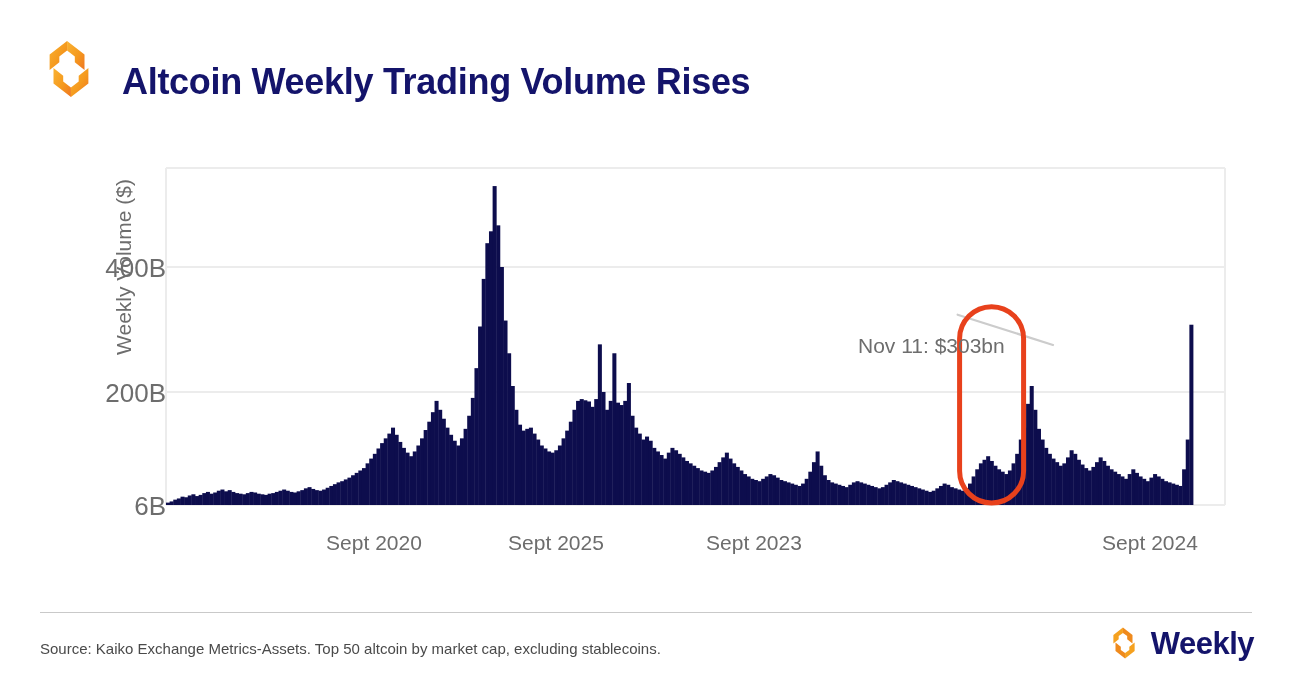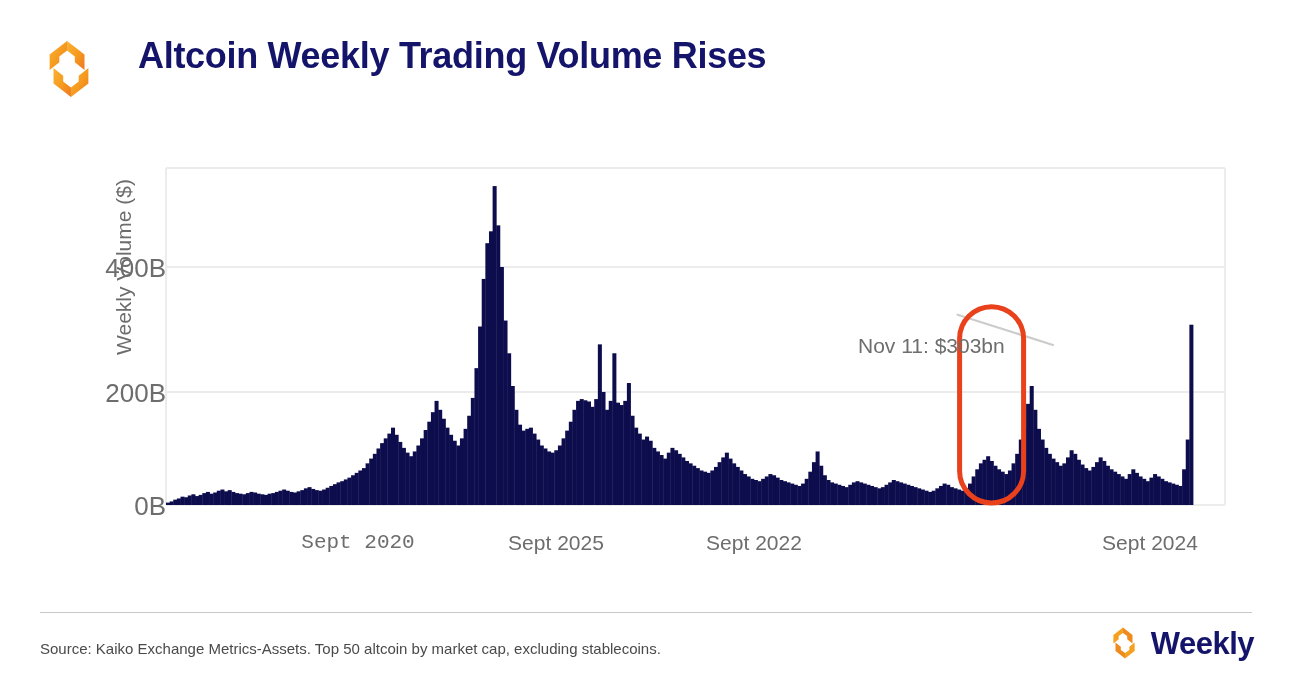--- a/index.html
+++ b/index.html
@@ -4,21 +4,21 @@
 <style>
   html,body{margin:0;padding:0;}
   body{
     width:1290px;height:688px;background:#ffffff;
     font-family:"Liberation Sans", sans-serif;
     overflow:hidden;position:relative;
   }
   .page{position:absolute;inset:0;}
 
   
-  .header{position:absolute;left:38px;top:38px;display:flex;align-items:flex-start;gap:38px;}
+  .header{position:absolute;left:38px;top:38px;display:flex;align-items:flex-end;gap:22px;}
   .brand-mark{width:62px;height:62px;flex:0 0 auto;}
   .title{
     font-size:36px;font-weight:bold;color:#14146b;letter-spacing:-0.3px;
     white-space:nowrap;line-height:1;
   }
 
   
   .chart-area{position:absolute;left:0;top:0;width:1290px;height:600px;}
   .plot-svg{position:absolute;left:0;top:0;}
 
@@ -64,25 +64,25 @@
     </span>
     <div class="title">Altcoin Weekly Trading Volume Rises</div>
   </div>
 
   <div class="chart-area">
 
     <div class="ylabel">Weekly Volume ($)</div>
 
     <div class="ytick" style="left:96px;top:253px;">400B</div>
     <div class="ytick" style="left:96px;top:378px;">200B</div>
-    <div class="ytick" style="left:96px;top:491px;">0B</div>
-
-    <div class="xtick" style="left:268px;font-family:Liberation Mono, monospace;">Sept 2020</div>
+    <div class="ytick" style="left:96px;top:491px;">6B</div>
+
+    <div class="xtick" style="left:284px;">Sept 2020</div>
     <div class="xtick" style="left:466px;">Sept 2025</div>
-    <div class="xtick" style="left:664px;">Sept 2022</div>
+    <div class="xtick" style="left:664px;">Sept 2023</div>
     <div class="xtick" style="left:1060px;">Sept 2024</div>
 
     <svg class="plot-svg" width="1290" height="600">
       <g>
         <line x1="166" y1="267" x2="1225" y2="267" stroke="#ececec" stroke-width="2"></line>
         <line x1="166" y1="392" x2="1225" y2="392" stroke="#ececec" stroke-width="2"></line>
         <line x1="166" y1="505" x2="1225" y2="505" stroke="#ececec" stroke-width="2"></line>
         <line x1="166" y1="168" x2="1225" y2="168" stroke="#ececec" stroke-width="2"></line>
         <line x1="166" y1="168" x2="166" y2="505" stroke="#ececec" stroke-width="2"></line>
         <line x1="1225" y1="168" x2="1225" y2="505" stroke="#ececec" stroke-width="2"></line>

